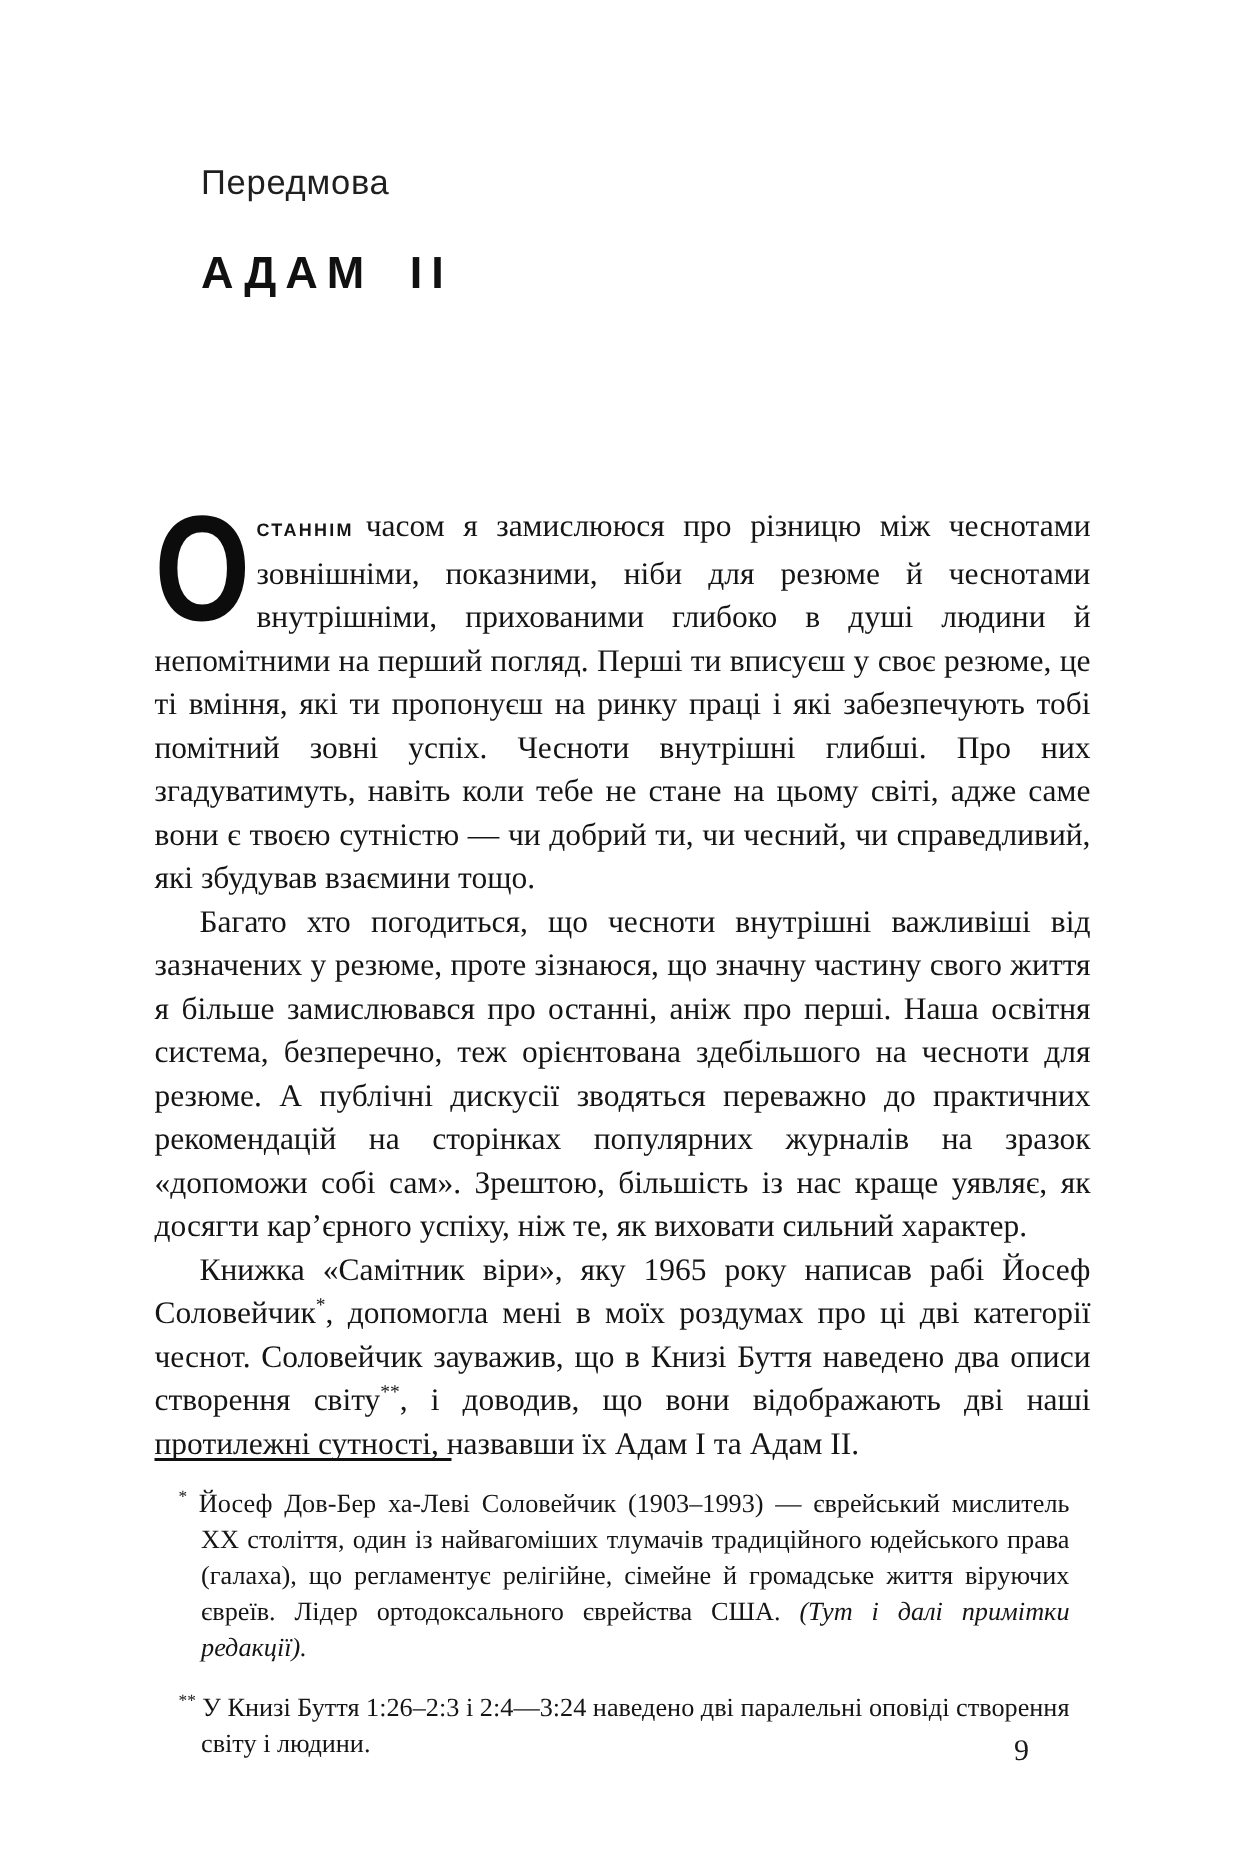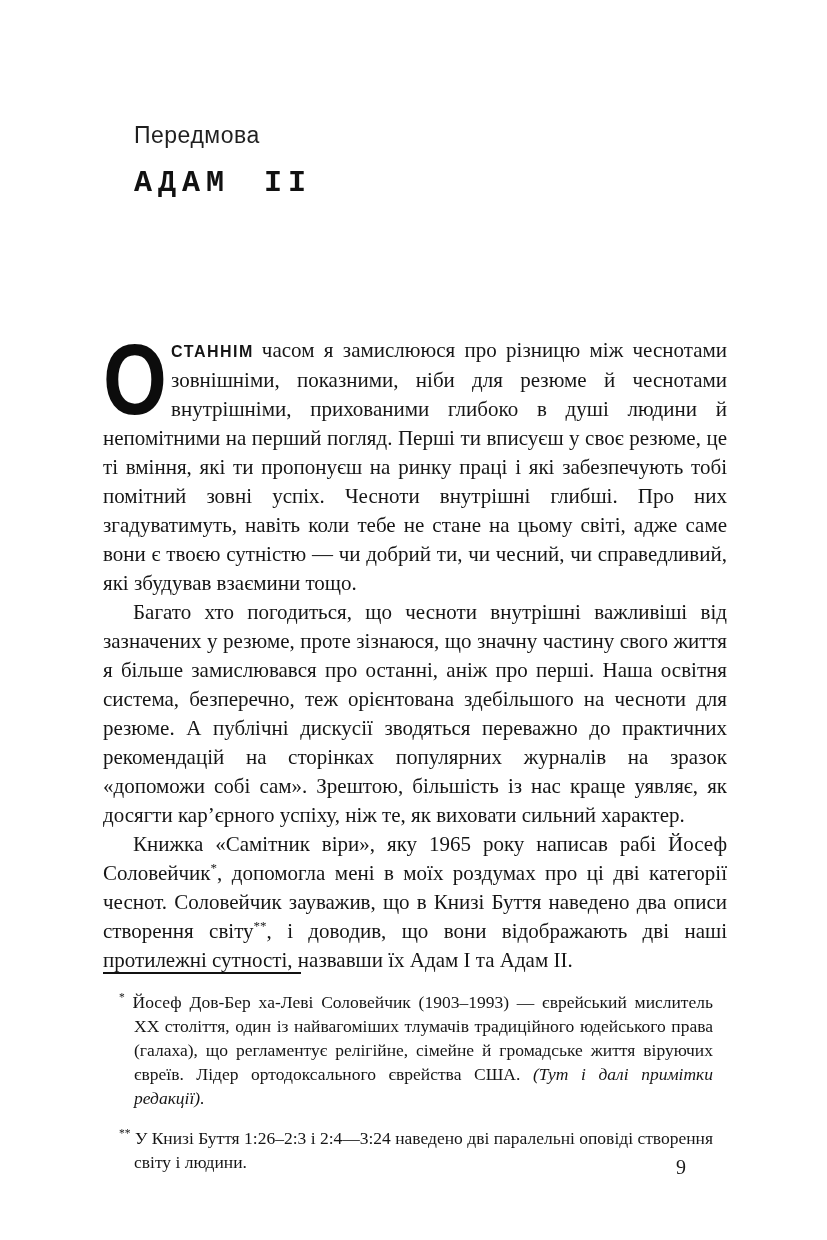--- a/index.html
+++ b/index.html
@@ -8,33 +8,33 @@
     width: 827px;
     height: 1240px;
     background: #ffffff;
     color: #151515;
     font-family: "Liberation Serif", serif;
     overflow: hidden;
   }
   .kicker {
     position: absolute;
     left: 134px;
-    top: 122px;
+    top: 108px;
     font-family: "Liberation Sans", sans-serif;
     font-size: 23px;
     font-weight: 400;
     color: #1f1f1f;
     letter-spacing: 0.5px;
   }
   .title {
     position: absolute;
     left: 134px;
     top: 166px;
     margin: 0;
-    font-family: Liberation Mono, monospace;
+    font-family: Liberation Sans, sans-serif;
     font-size: 30px;
     font-weight: 700;
     letter-spacing: 6px;
     word-spacing: 10px;
     color: #111111;
   }
   .bodytext {
     position: absolute;
     left: 103px;
     top: 336px;
@@ -54,21 +54,21 @@
     font-weight: 700;
     font-size: 100px;
     line-height: 76px;
     color: #0c0c0c;
     transform: scaleX(0.82);
     transform-origin: left center;
   }
   .leadword {
     font-family: "Liberation Sans", sans-serif;
     font-weight: 700;
-    font-size: 16px;
+    font-size: 12px;
     letter-spacing: 1.5px;
     margin-right: 8px;
   }
   .ref {
     font-size: 13px;
     line-height: 0;
     vertical-align: super;
   }
   .footnotes {
     position: absolute;

